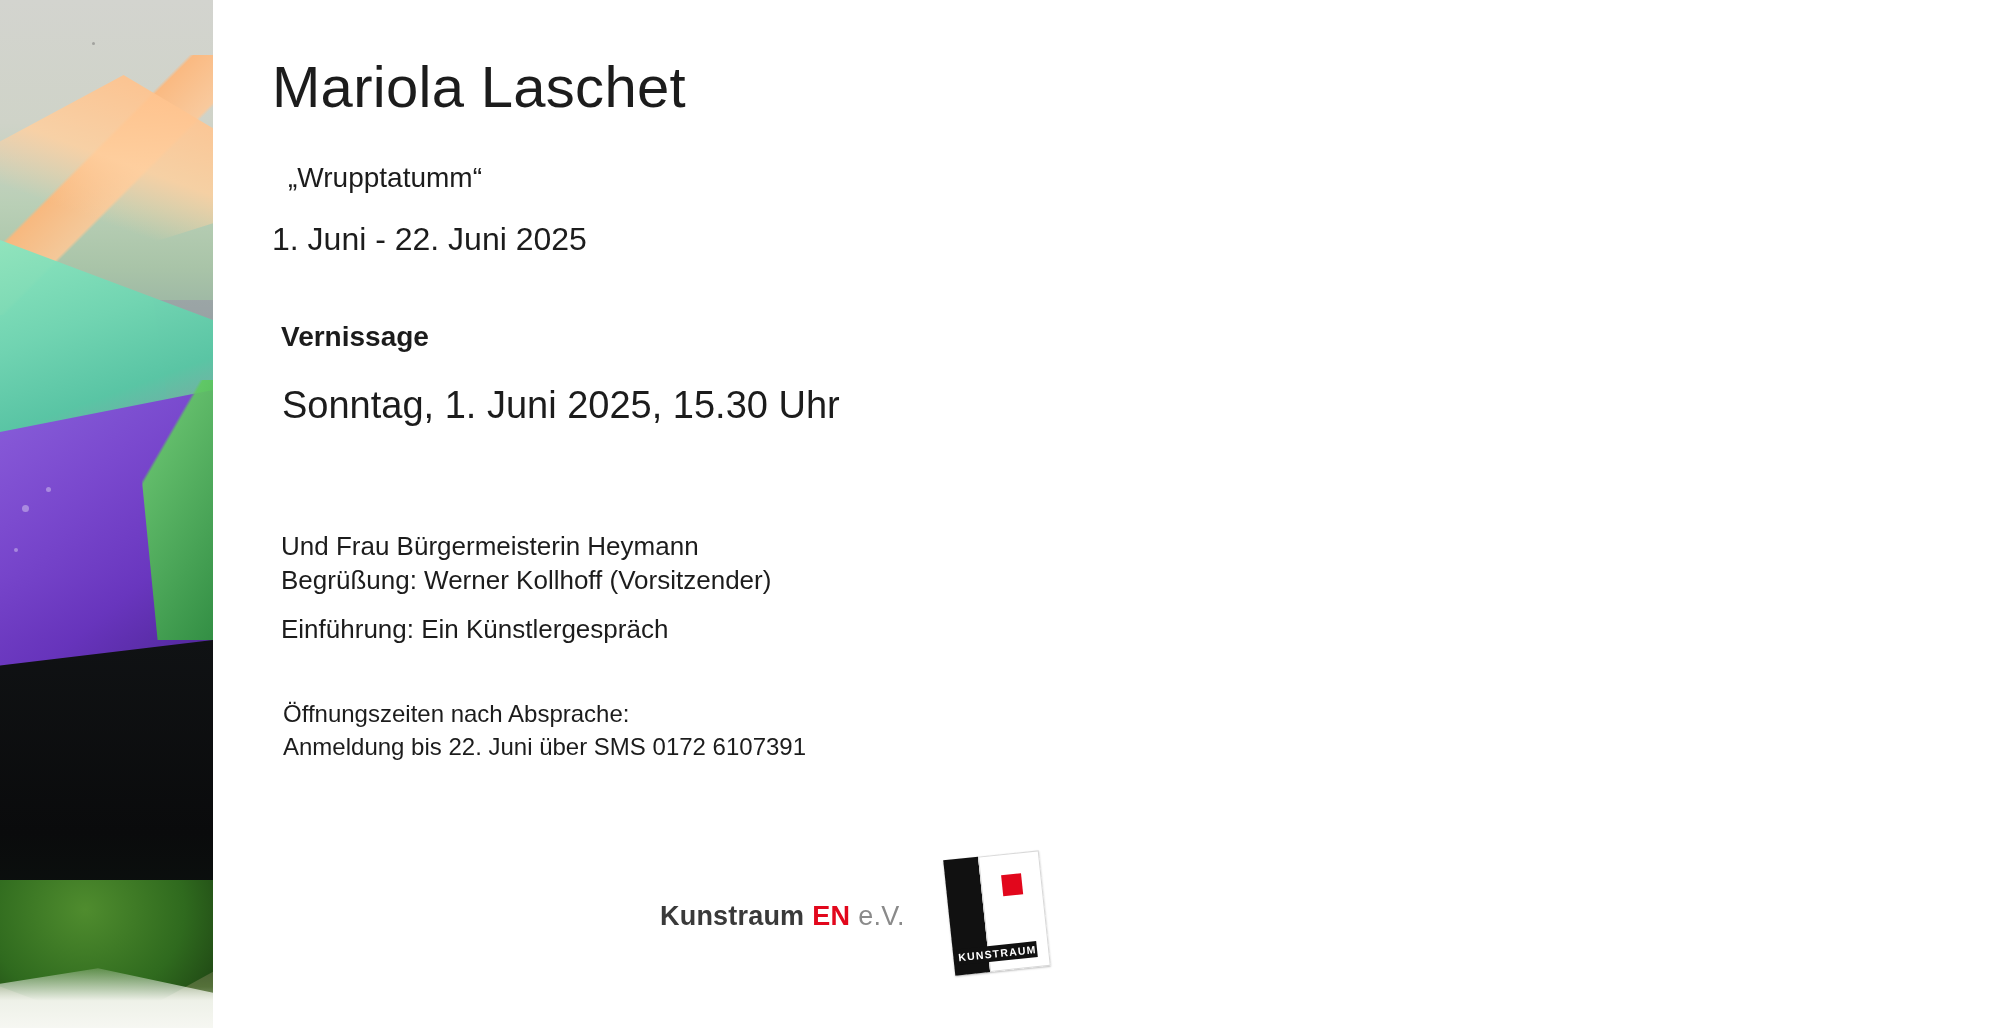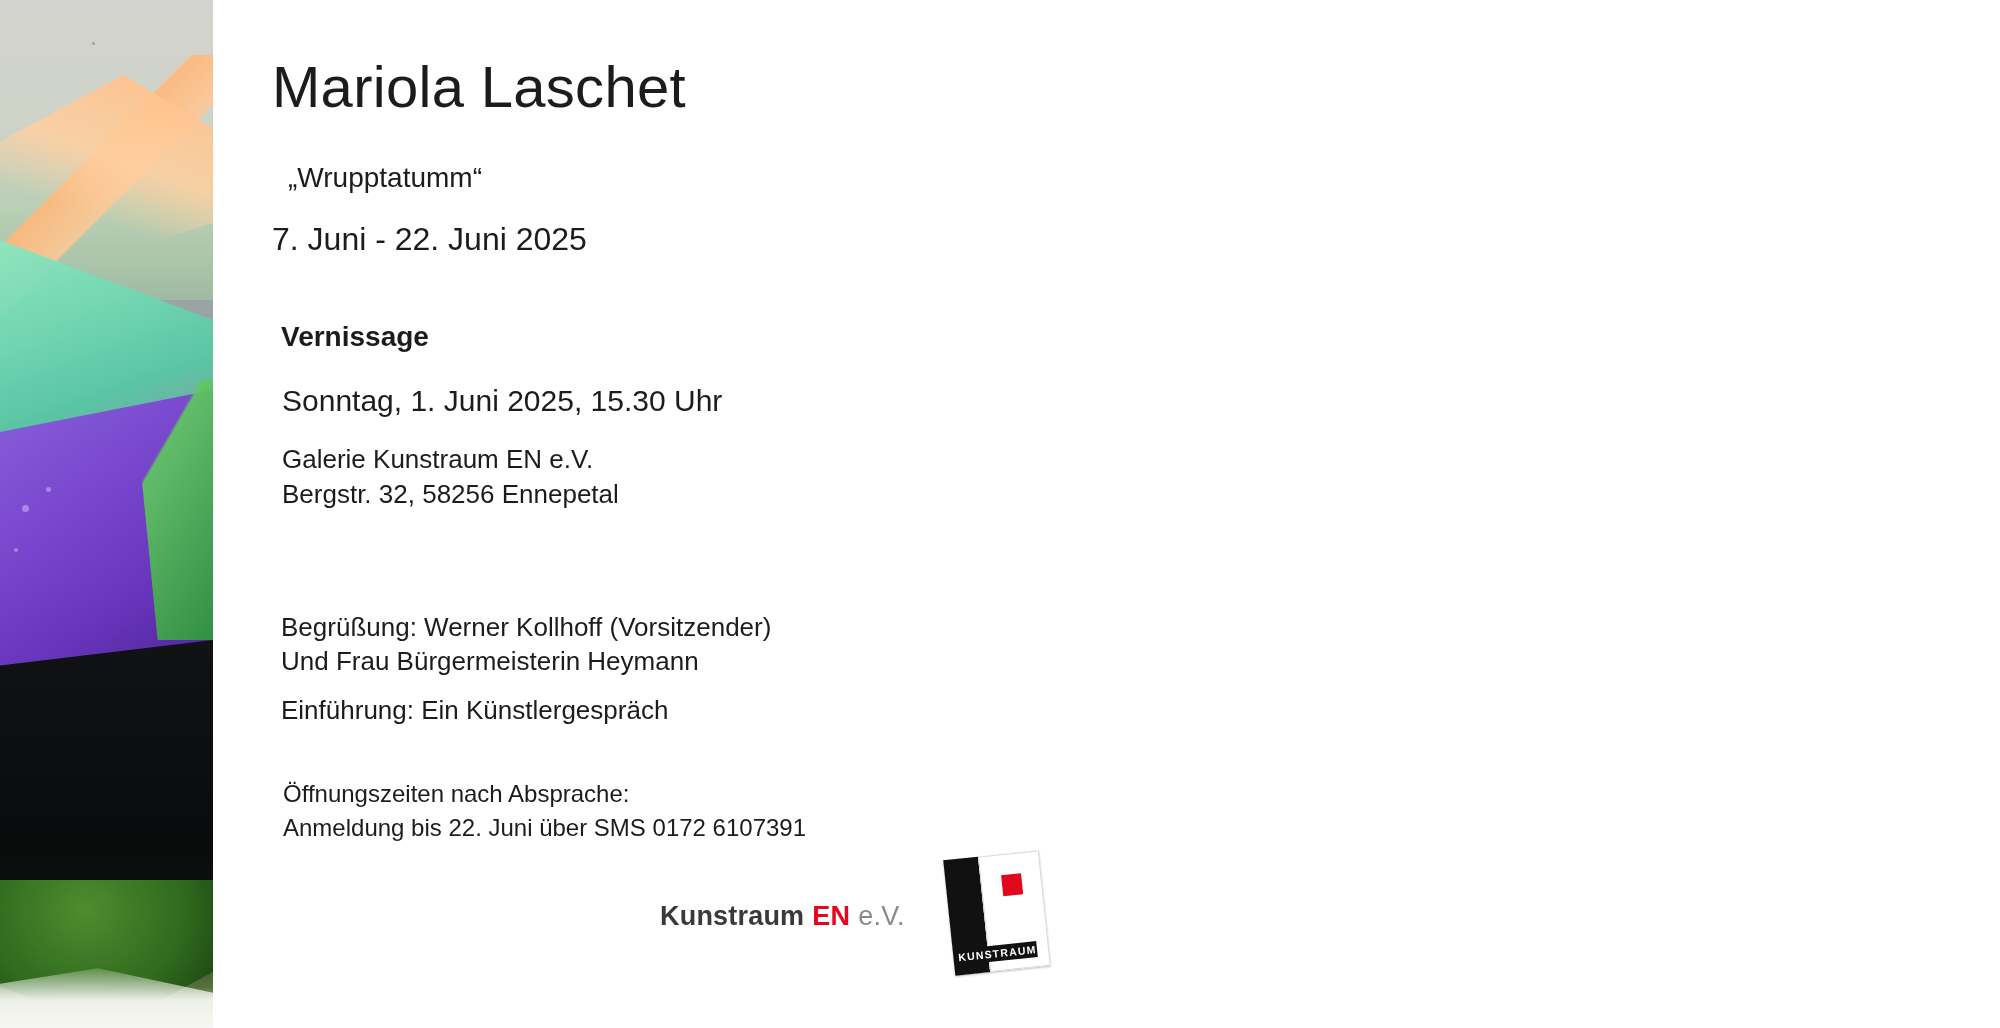--- a/index.html
+++ b/index.html
@@ -168,21 +168,21 @@
   .vernissage-head {
     font-size: 28px;
     font-weight: 700;
     color: #1c1c1c;
     margin: 0;
     padding-top: 58px;
     padding-left: 9px;
     line-height: 1.3;
   }
   .vernissage-when {
-    font-size: 30px;
+    font-size: 38px;
     font-weight: 400;
     color: #1c1c1c;
     margin: 0;
     padding-top: 26px;
     padding-left: 10px;
     line-height: 1.3;
   }
   .venue {
     font-size: 26px;
     font-weight: 400;
@@ -332,37 +332,33 @@
       <span class="spot" style="left:92px; top:42px; width:3px; height:3px; background:rgba(90,90,90,0.4);"></span>
     </div>
   </div>
 
   <div class="content">
 
     <h1 class="title">Mariola Laschet</h1>
 
     <p class="subtitle">„Wrupptatumm“</p>
 
-    <p class="daterange">7. Juni - 22. Juni 2025</p>
+    <p class="daterange">1. Juni - 22. Juni 2025</p>
 
     <p class="vernissage-head">Vernissage</p>
 
     <p class="vernissage-when">Sonntag, 1. Juni 2025, 15.30 Uhr</p>
 
-    <div class="venue">
-      <div>Galerie Kunstraum EN e.V.</div>
-      <div>Bergstr. 32, 58256 Ennepetal</div>
-    </div>
 
     <div class="invite-text">
     </div>
 
     <div class="greeting">
+      <div>Und Frau Bürgermeisterin Heymann</div>
       <div>Begrüßung: Werner Kollhoff (Vorsitzender)</div>
-      <div>Und Frau Bürgermeisterin Heymann</div>
     </div>
 
     <p class="intro">Einführung: Ein Künstlergespräch</p>
 
     <div class="hours">
       <div>Öffnungszeiten nach Absprache:</div>
       <div>Anmeldung bis 22. Juni über SMS 0172 6107391</div>
     </div>
 
   </div>

